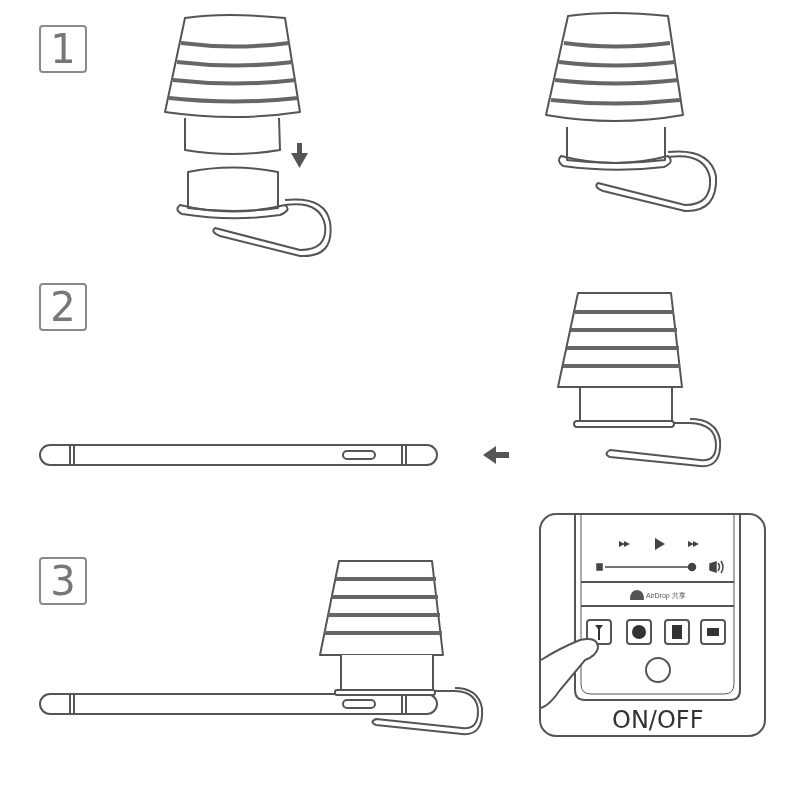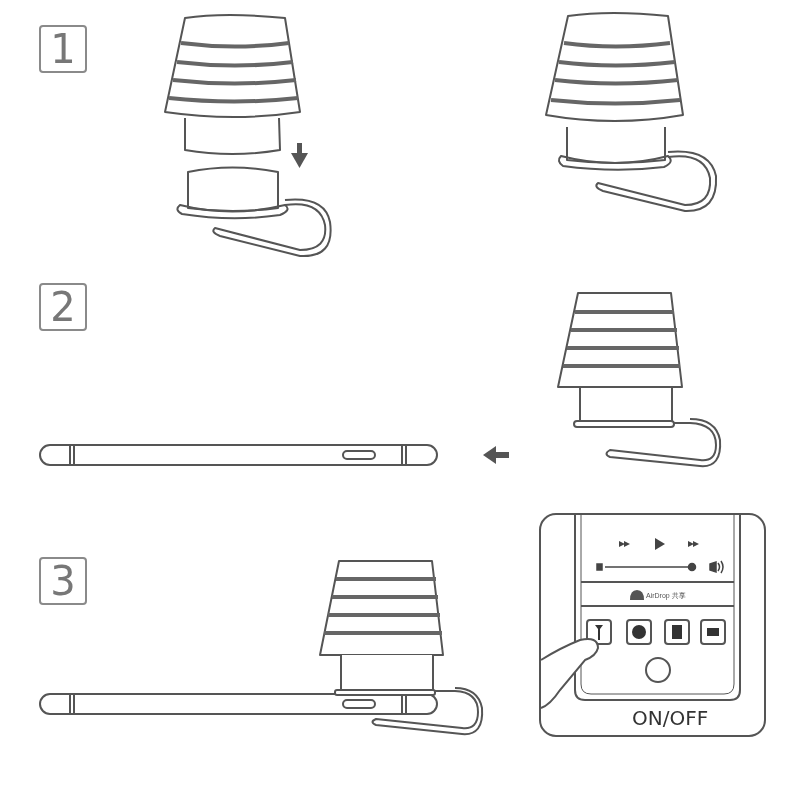--- a/index.html
+++ b/index.html
@@ -1,20 +1,20 @@
 <!DOCTYPE html>
 <html><head>
 <meta charset="utf-8">
 <style>
   html,body{margin:0;padding:0;background:#fff;}
   body{width:800px;height:800px;position:relative;overflow:hidden;font-family:"Liberation Sans",sans-serif;}
   .step-badge{position:absolute;width:48px;height:48px;border:2px solid #8a8a8a;border-radius:4px;background:#fff;
     display:flex;align-items:center;justify-content:center;font-size:40px;color:#777;font-family:"DejaVu Sans",sans-serif;box-sizing:border-box;}
   svg{position:absolute;overflow:visible;}
-  .onoff{position:absolute;font-size:20px;color:#333;font-family:"DejaVu Sans",sans-serif;margin-left:20px;}
+  .onoff{position:absolute;font-size:24px;color:#333;font-family:"DejaVu Sans",sans-serif;}
   .airdrop{position:absolute;font-size:7px;color:#555;font-family:"Liberation Sans",sans-serif;}
 </style>
 </head>
 <body>
 
 <div class="step-badge" style="left:39px;top:25px;">1</div>
 <div class="step-badge" style="left:39px;top:283px;">2</div>
 <div class="step-badge" style="left:39px;top:557px;">3</div>
 
 <svg width="800" height="800" style="left:0;top:0;" viewBox="0 0 800 800">

